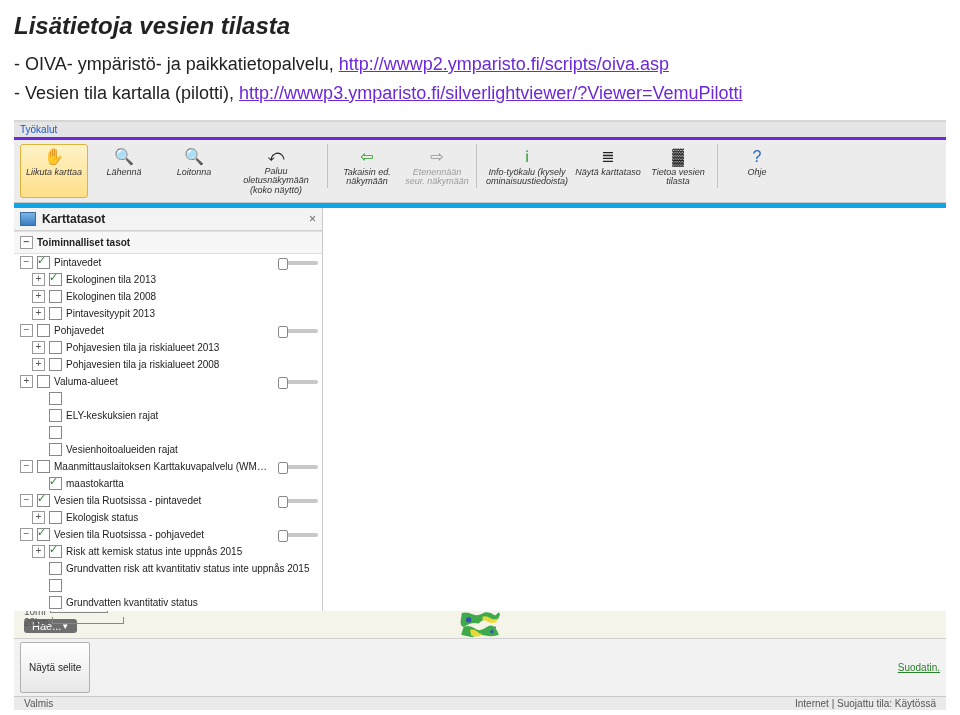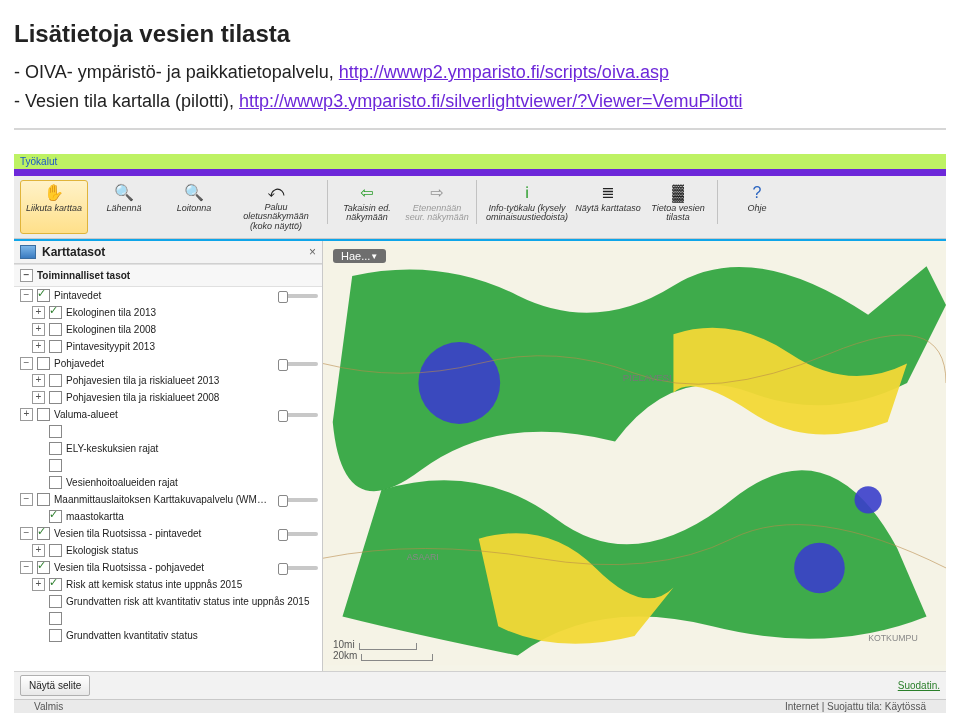--- a/index.html
+++ b/index.html
@@ -1,68 +1,68 @@
 <!DOCTYPE html>
 <html><head>
 <meta charset="utf-8">
 <style>
   body { margin:0; padding:0; font-family:Arial,Helvetica,sans-serif; background:#fff; width:960px; height:715px; overflow:hidden; color:#222; }
   .page { padding:12px 14px 0 14px; }
-  h1 { font-size:24px; font-weight:bold; margin:8px 0 14px 0; }
+  h1 { font-size:24px; font-weight:bold; margin:0 0 14px 0;font-style:italic; }
   .bullet { font-size:18px; margin:8px 0 6px 0; }
   .link { color:#6d28d9; text-decoration:underline; }
   .app { margin-top:16px; border-top:2px solid #d6d6d6; font-size:11px; }
   .toolbar { display:flex; align-items:flex-start; padding:4px 6px; gap:2px; border-bottom:1px solid #c9c9c9; background:#ececec; }
   .tool { display:flex; flex-direction:column; align-items:center; justify-content:flex-start; width:66px; height:48px; border:1px solid transparent; border-radius:3px; padding:2px 0; text-align:center; line-height:1.05; cursor:pointer; }
   .tool.active { background:linear-gradient(#fff2c8,#ffe08a); border-color:#e0b43a; }
   .tool .ic { width:22px; height:20px; display:flex; align-items:center; justify-content:center; font-size:16px; }
   .tool .lbl { font-size:9px; color:#333; margin-top:1px;font-style:italic; }
   .toolbar .sep { width:1px; height:44px; background:#c2c2c2; margin:0 3px; }
-  .body { display:flex; height:430px; border-top:2px solid #0ea5e9; }
+  .body { display:flex; height:430px; border-top:5px solid #0ea5e9;flex-direction:column; }
   .side { width:308px; border-right:1px solid #c9c9c9; background:#fff; display:flex; flex-direction:column; overflow-y:auto; }
   .side-head { display:flex; align-items:center; padding:4px 6px; border-bottom:1px solid #d0d0d0; background:#f3f3f3; }
   .side-head .stack { width:14px; height:12px; background:linear-gradient(#7cb6e8,#3a7bc0); border:1px solid #3a6da0; margin-right:6px; }
   .side-head .title { font-weight:bold; font-size:12px; flex:1; }
   .side-head .x { font-size:12px; color:#666; cursor:pointer; }
   .section-head { font-size:10px; font-weight:bold; padding:4px 6px; background:#f7f7f7; border-top:1px solid #e0e0e0; border-bottom:1px solid #e0e0e0; display:flex; align-items:center; gap:4px; }
   .layer { display:flex; align-items:center; padding:2px 4px 2px 6px; font-size:10px; gap:4px; }
   .layer.indent1 { padding-left:18px; }
   .exp { width:11px; height:11px; border:1px solid #9a9a9a; background:#fff; color:#555; font-size:10px; line-height:9px; text-align:center; display:inline-block; cursor:pointer; flex-shrink:0; }
   .chk { appearance:none; width:11px; height:11px; border:1px solid #888; background:#fff; position:relative; cursor:pointer; margin:0; flex-shrink:0; }
   .chk.checked::after { content:"✓"; position:absolute; left:-1px; top:-3px; font-size:11px; color:#2a7d2a; }
   .lbltxt { flex:1; white-space:nowrap; overflow:hidden; text-overflow:ellipsis; }
   .slider { width:40px; height:4px; background:#c8c8c8; border-radius:2px; position:relative; margin-left:4px; }
   .slider::after { content:""; position:absolute; left:0; top:-3px; width:8px; height:10px; background:#fff; border:1px solid #888; border-radius:2px; }
   .map { flex:1; position:relative; background:#f5f4e8; overflow:hidden; }
   .map svg { width:100%; height:100%; }
   .search { position:absolute; left:10px; top:8px; background:#6e6e6e; color:#fff; padding:1px 8px; font-size:11px; border-radius:3px; display:flex; align-items:center; cursor:pointer; }
   .search .tri { font-size:8px; }
   .scalebar { position:absolute; left:10px; bottom:10px; font-size:10px; color:#555; pointer-events:none; }
-  .scalebar .row { display:flex; align-items:flex-end; gap:4px; }
+  .scalebar .row { display:flex; align-items:flex-start; gap:4px; }
   .scalebar .bar { height:6px; border:1px solid #888; border-top:none; width:56px; }
   .footer { display:flex; align-items:center; padding:3px 6px; background:#f2f2f2; border-top:1px solid #d0d0d0; font-size:10px; }
-  .footer .btn { border:1px solid #b0b0b0; background:linear-gradient(#fff,#e8e8e8); padding:4px 8px; border-radius:2px; margin-right:6px; cursor:pointer; }
+  .footer .btn { border:1px solid #b0b0b0; background:linear-gradient(#fff,#e8e8e8); padding:19px 8px; border-radius:2px; margin-right:6px; cursor:pointer; }
   .sublink { color:#2a7f2a; text-decoration:underline; cursor:pointer; }
-  .status { display:flex; align-items:flex-end; padding:1px 20px; background:#eaeaea; border-top:1px solid #c9c9c9; font-size:10px; color:#555; }
+  .status { display:flex; align-items:flex-end; padding:1px 10px; background:#eaeaea; border-top:1px solid #c9c9c9; font-size:10px; color:#555; }
   .status .spacer { flex:1; }
 </style>
 </head>
 <body>
 
 <div class="page">
   <h1>Lisätietoja vesien tilasta</h1>
   <div class="bullet">
     <span>- OIVA- ympäristö- ja paikkatietopalvelu, </span><a class="link">http://wwwp2.ymparisto.fi/scripts/oiva.asp</a>
   </div>
   <div class="bullet">
     <span>- Vesien tila kartalla (pilotti), </span><a class="link">http://wwwp3.ymparisto.fi/silverlightviewer/?Viewer=VemuPilotti</a>
   </div>
 
   <div class="app">
-    <div style="padding:2px 6px; font-size:10px; color:#1a56c8; border-bottom:7px solid #6d28d9; background:#bef264;margin-top:24px;">Työkalut</div>
+    <div style="padding:2px 6px; font-size:10px; color:#1a56c8; border-bottom:3px solid #6d28d9; background:#e5e5e5;">Työkalut</div>
     <div class="toolbar">
       <div class="tool active">
           <span class="ic">✋</span>
           <span class="lbl">Liikuta karttaa</span>
         </div>
       <div class="tool">
           <span class="ic">🔍</span>
           <span class="lbl">Lähennä</span>
         </div>
       <div class="tool">

